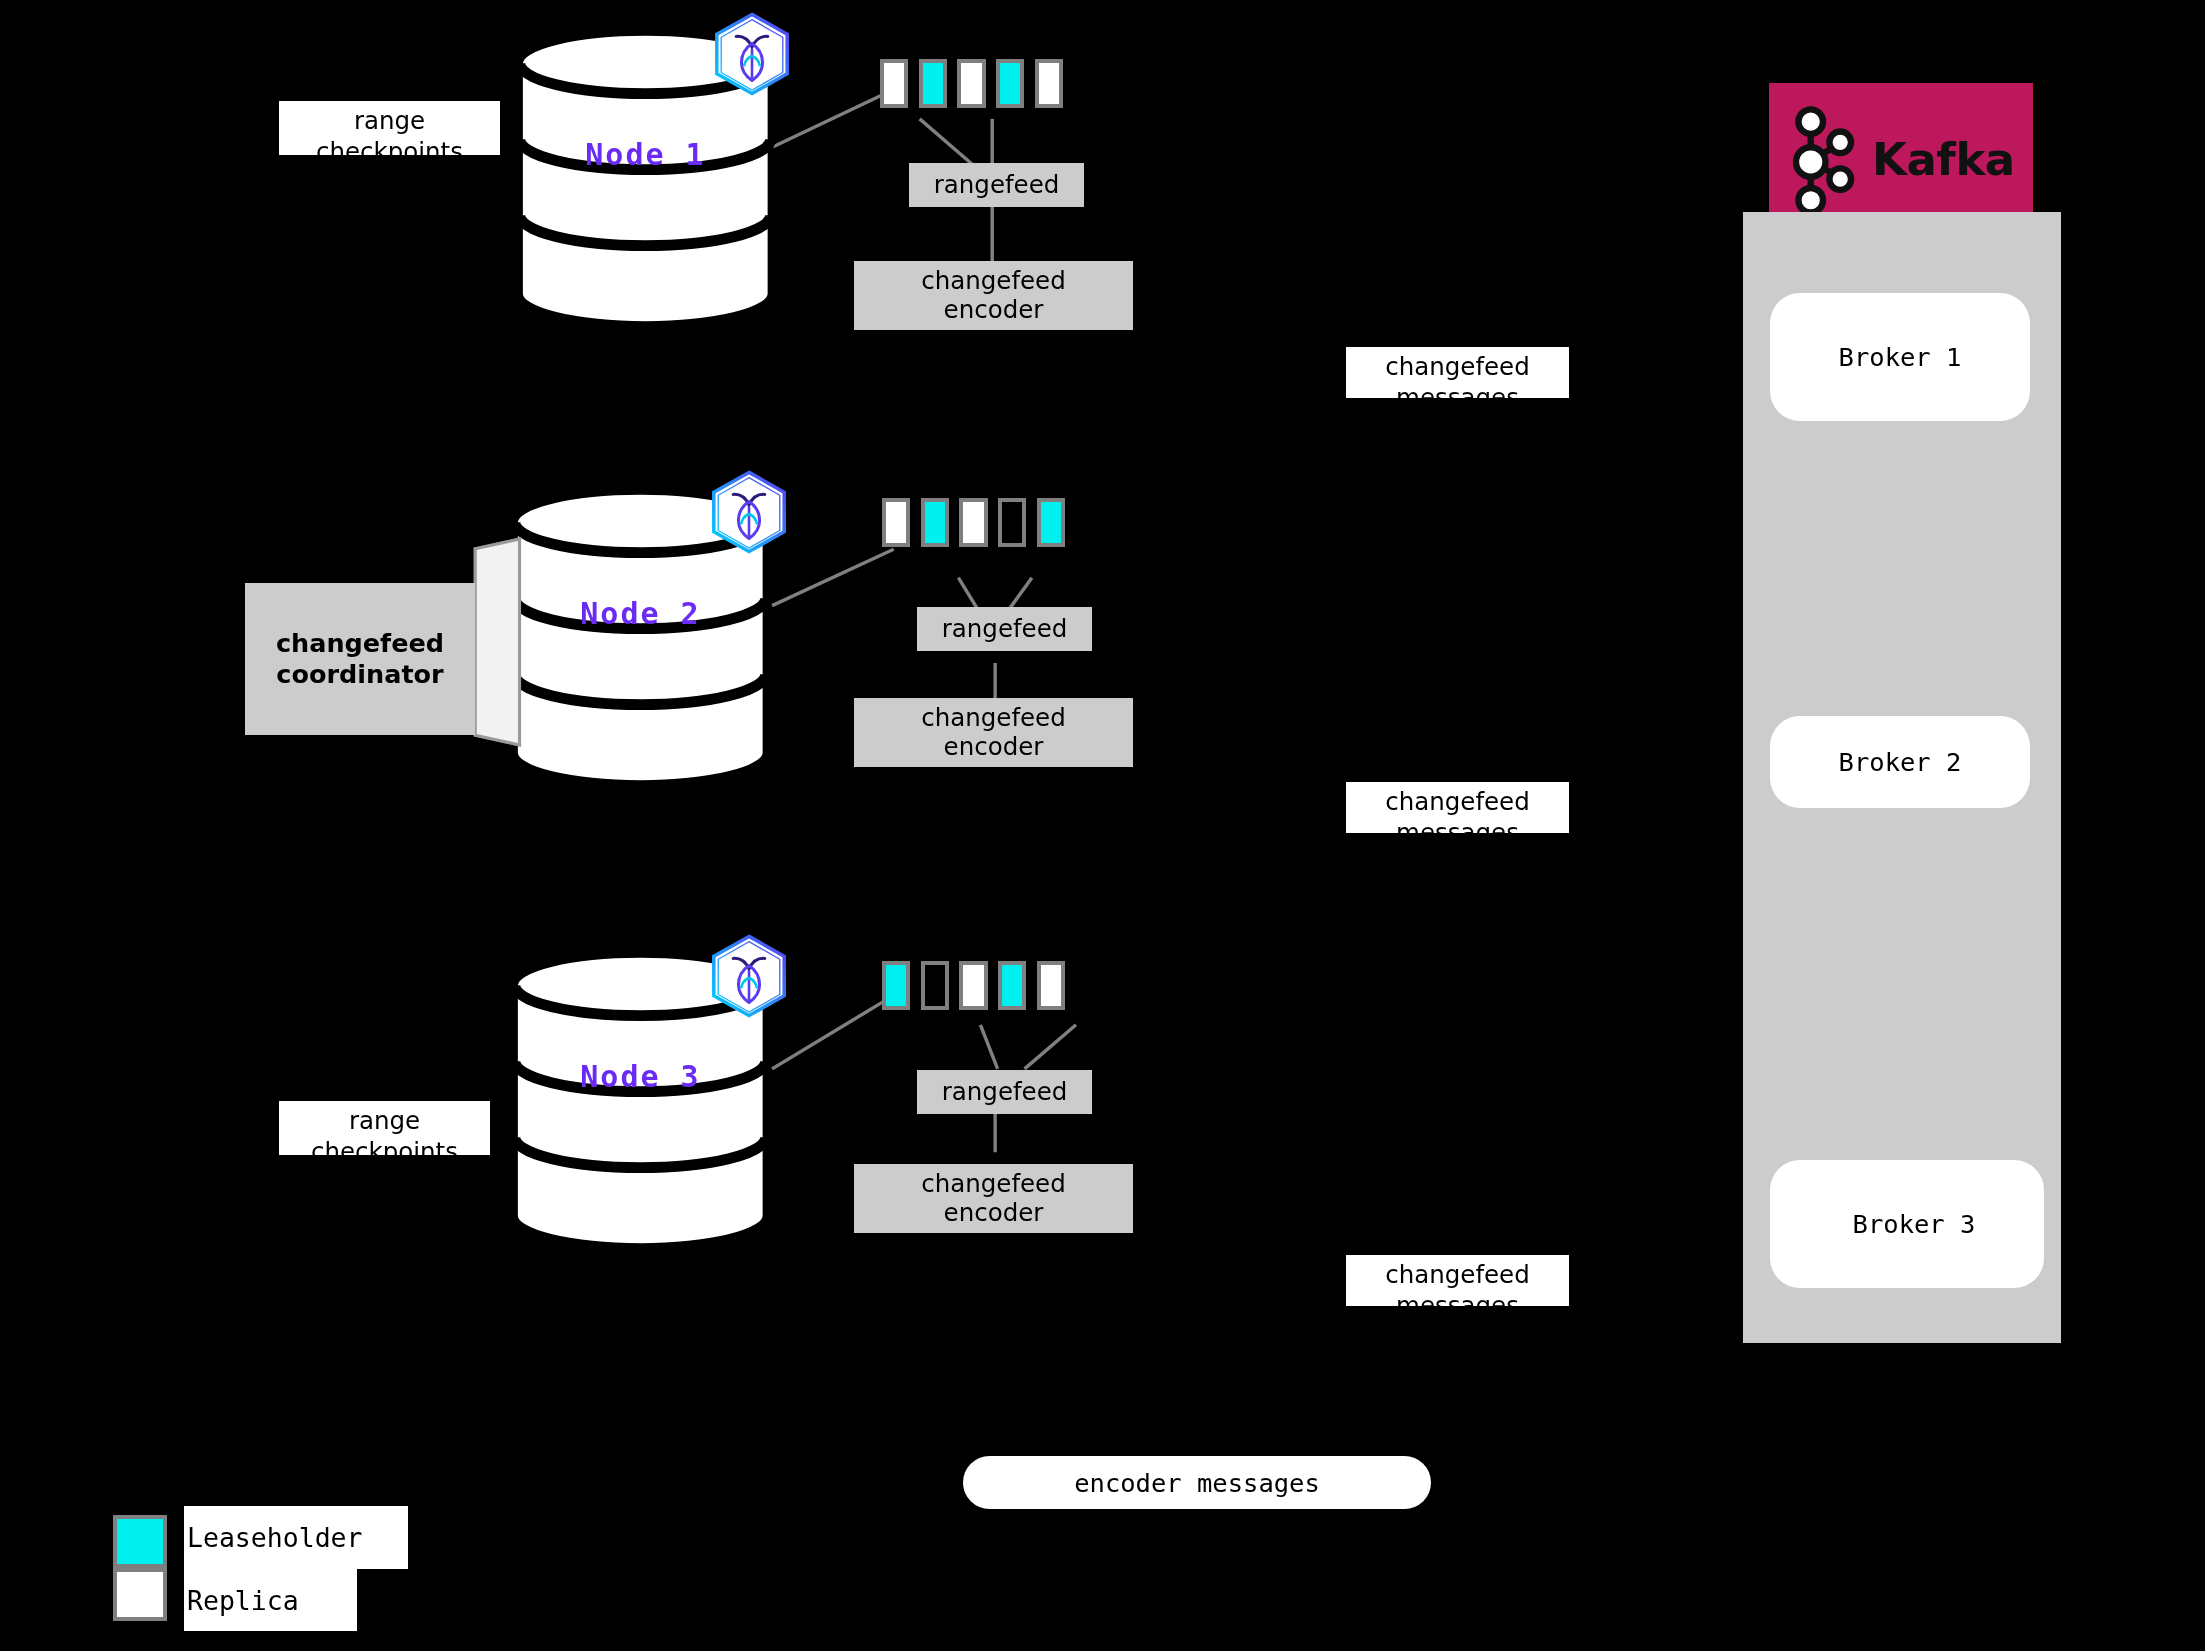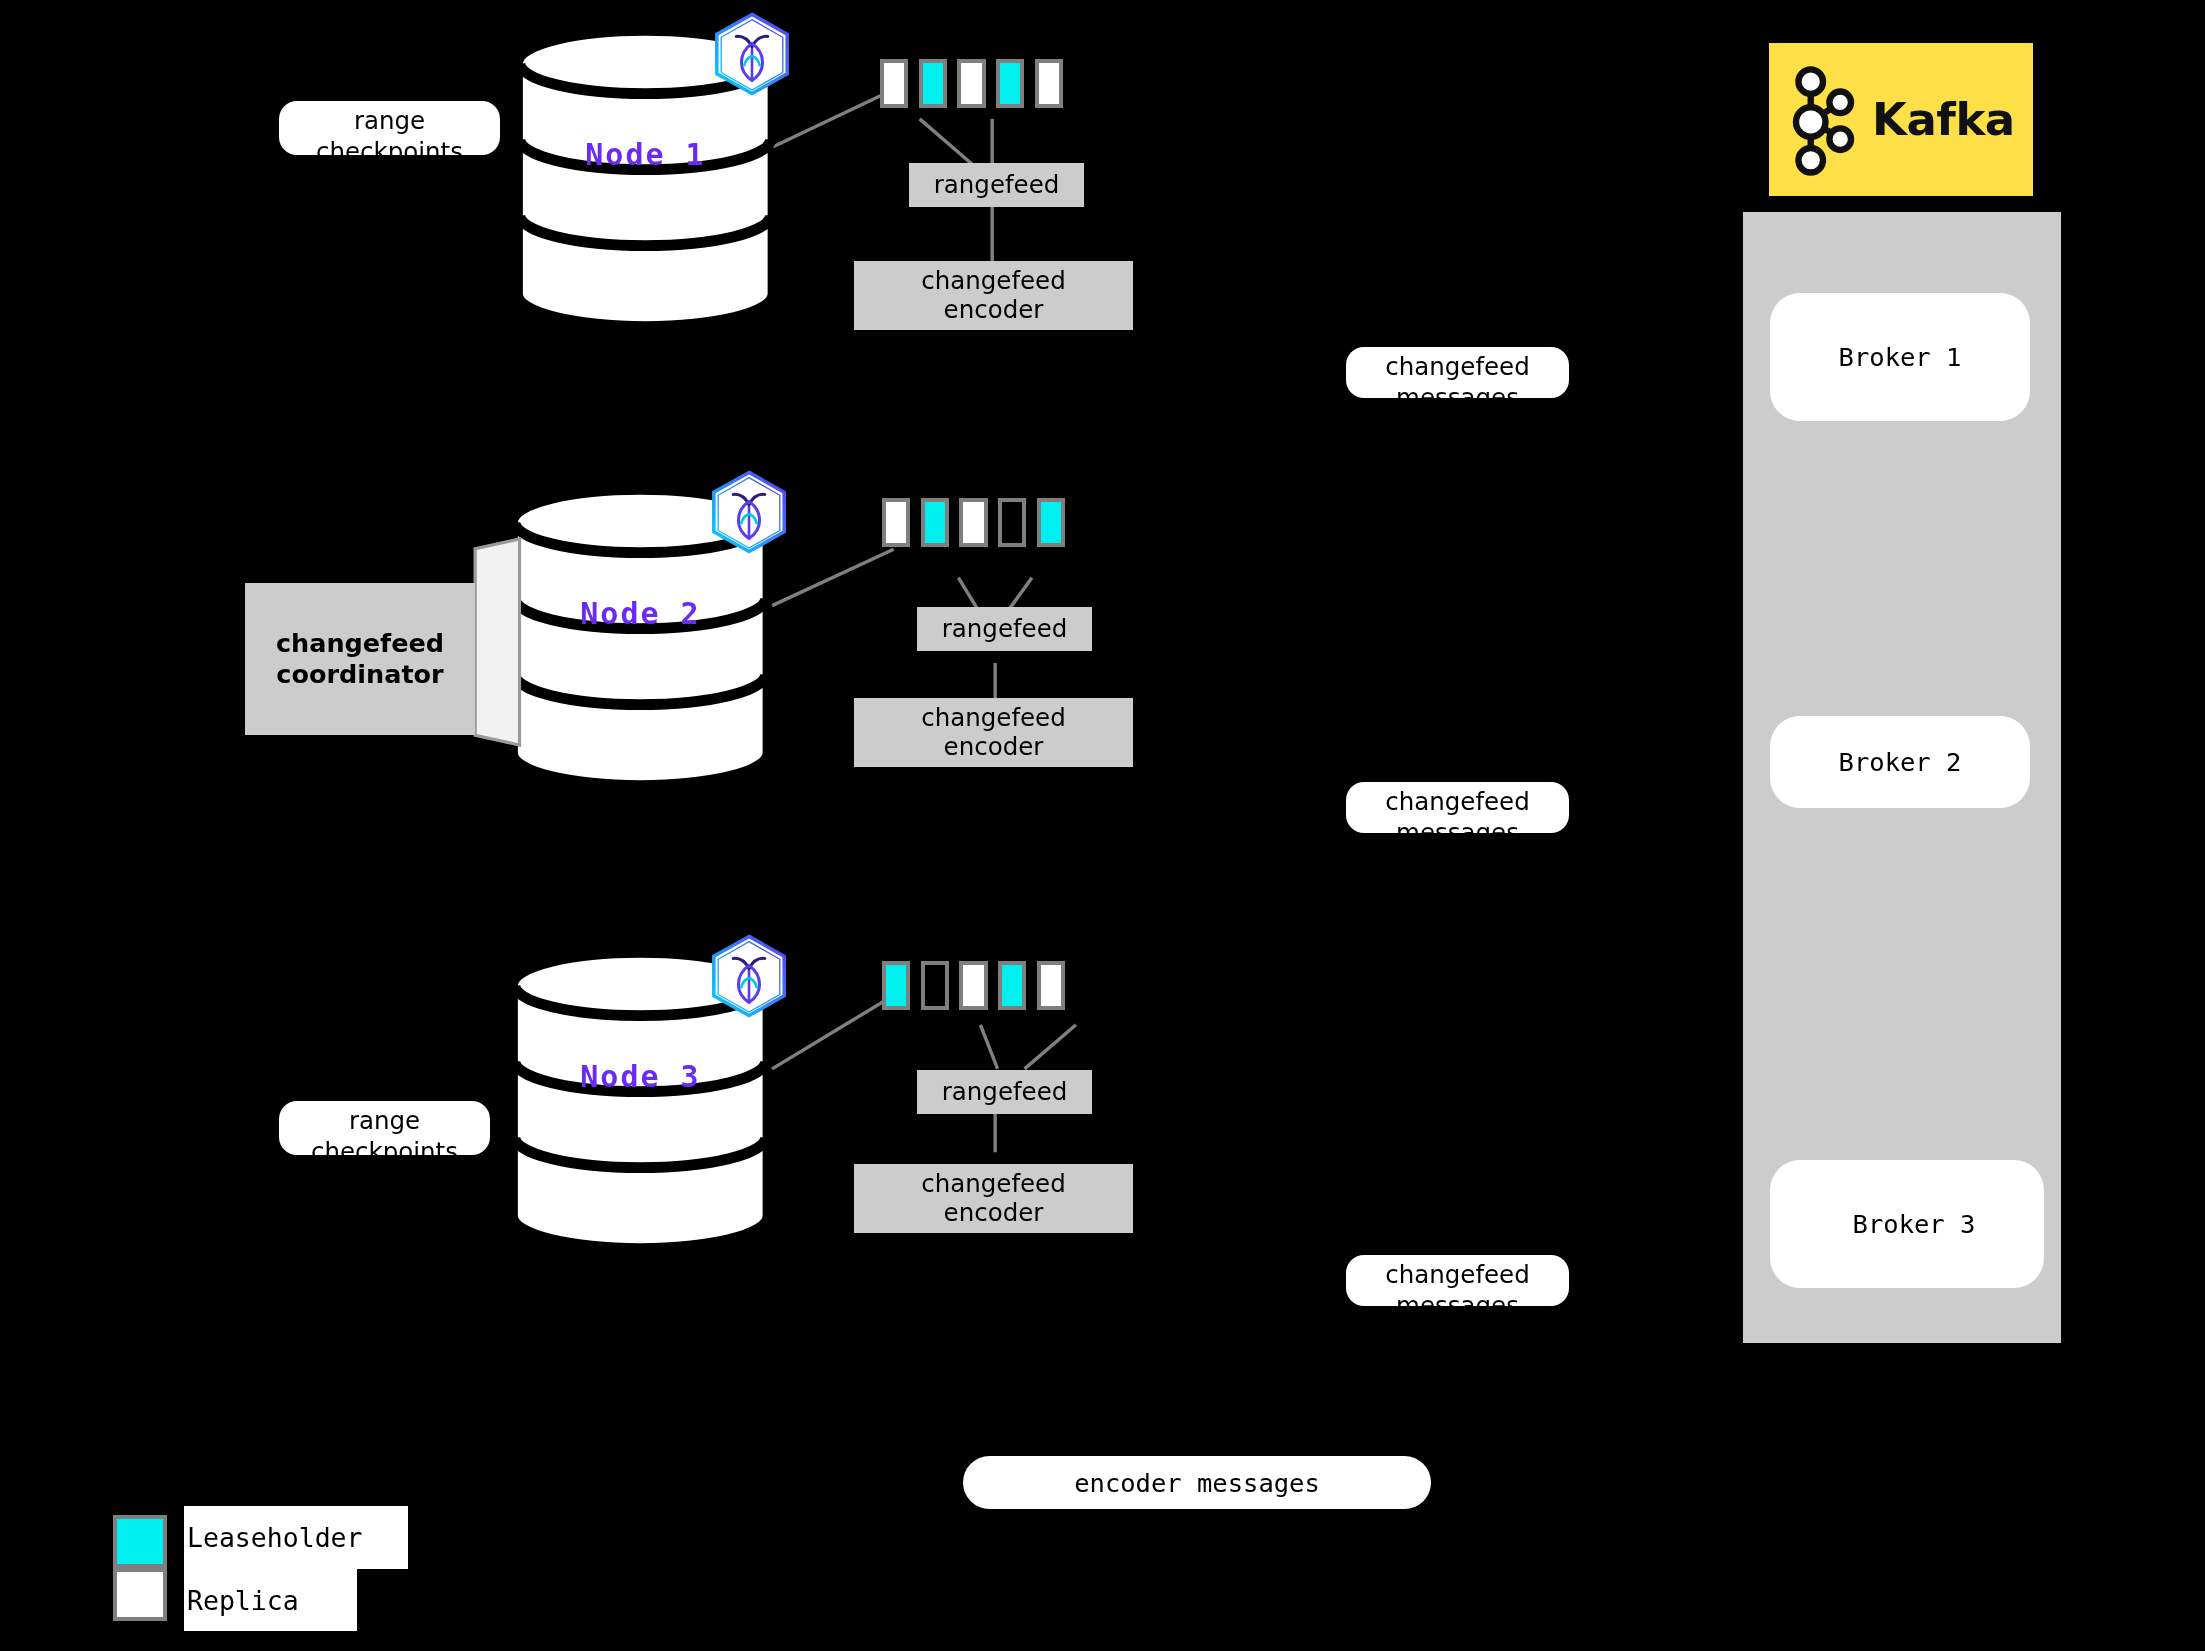--- a/index.html
+++ b/index.html
@@ -27,34 +27,34 @@
 
   
   .gbox{position:absolute;background:#cccccc;color:#000;
         display:flex;align-items:center;justify-content:center;
         text-align:center;font-family:"DejaVu Sans",sans-serif;
         font-size:24.5px;line-height:1.18;white-space:pre-line;}
 
   
   .wlabel{position:absolute;background:#ffffff;color:#000;
           font-family:"DejaVu Sans",sans-serif;font-size:24.5px;
-          line-height:1.25;text-align:center;overflow:visible;border-radius:18px;}
+          line-height:1.25;text-align:center;overflow:visible;}
   .wlabel .txt{position:absolute;left:0;top:4.9px;width:100%;white-space:pre-line;}
 
   
   .coord-wrap{position:absolute;}
   .coord-wrap svg{position:absolute;left:0;top:0;overflow:visible;}
   .coord-box{position:absolute;background:#cccccc;color:#000;
      font-family:"DejaVu Sans",sans-serif;font-weight:bold;font-size:25.5px;
      line-height:1.2;display:flex;align-items:center;justify-content:center;
      text-align:center;white-space:pre-line;}
 
   
-  .kafka-logo{position:absolute;background:#fde047;display:flex;
-              align-items:center;justify-content:center;gap:10.8px;}
+  .kafka-logo{position:absolute;background:#be185d;display:flex;
+              align-items:center;justify-content:center;gap:10.8px;margin-top:40px;}
   .kafka-logo svg{display:block;}
   .kafka-word{font-family:"DejaVu Sans",sans-serif;font-weight:bold;
               font-size:45px;color:#111;letter-spacing:-0.5px;}
   .kafka-cluster{position:absolute;background:#cccccc;}
   .broker{position:absolute;background:#ffffff;border-radius:30px;
           display:flex;align-items:center;justify-content:center;
           font-family:"DejaVu Sans Mono",monospace;font-size:25.5px;color:#000;}
 
   
   .pill{position:absolute;background:#fff;border-radius:490px;

